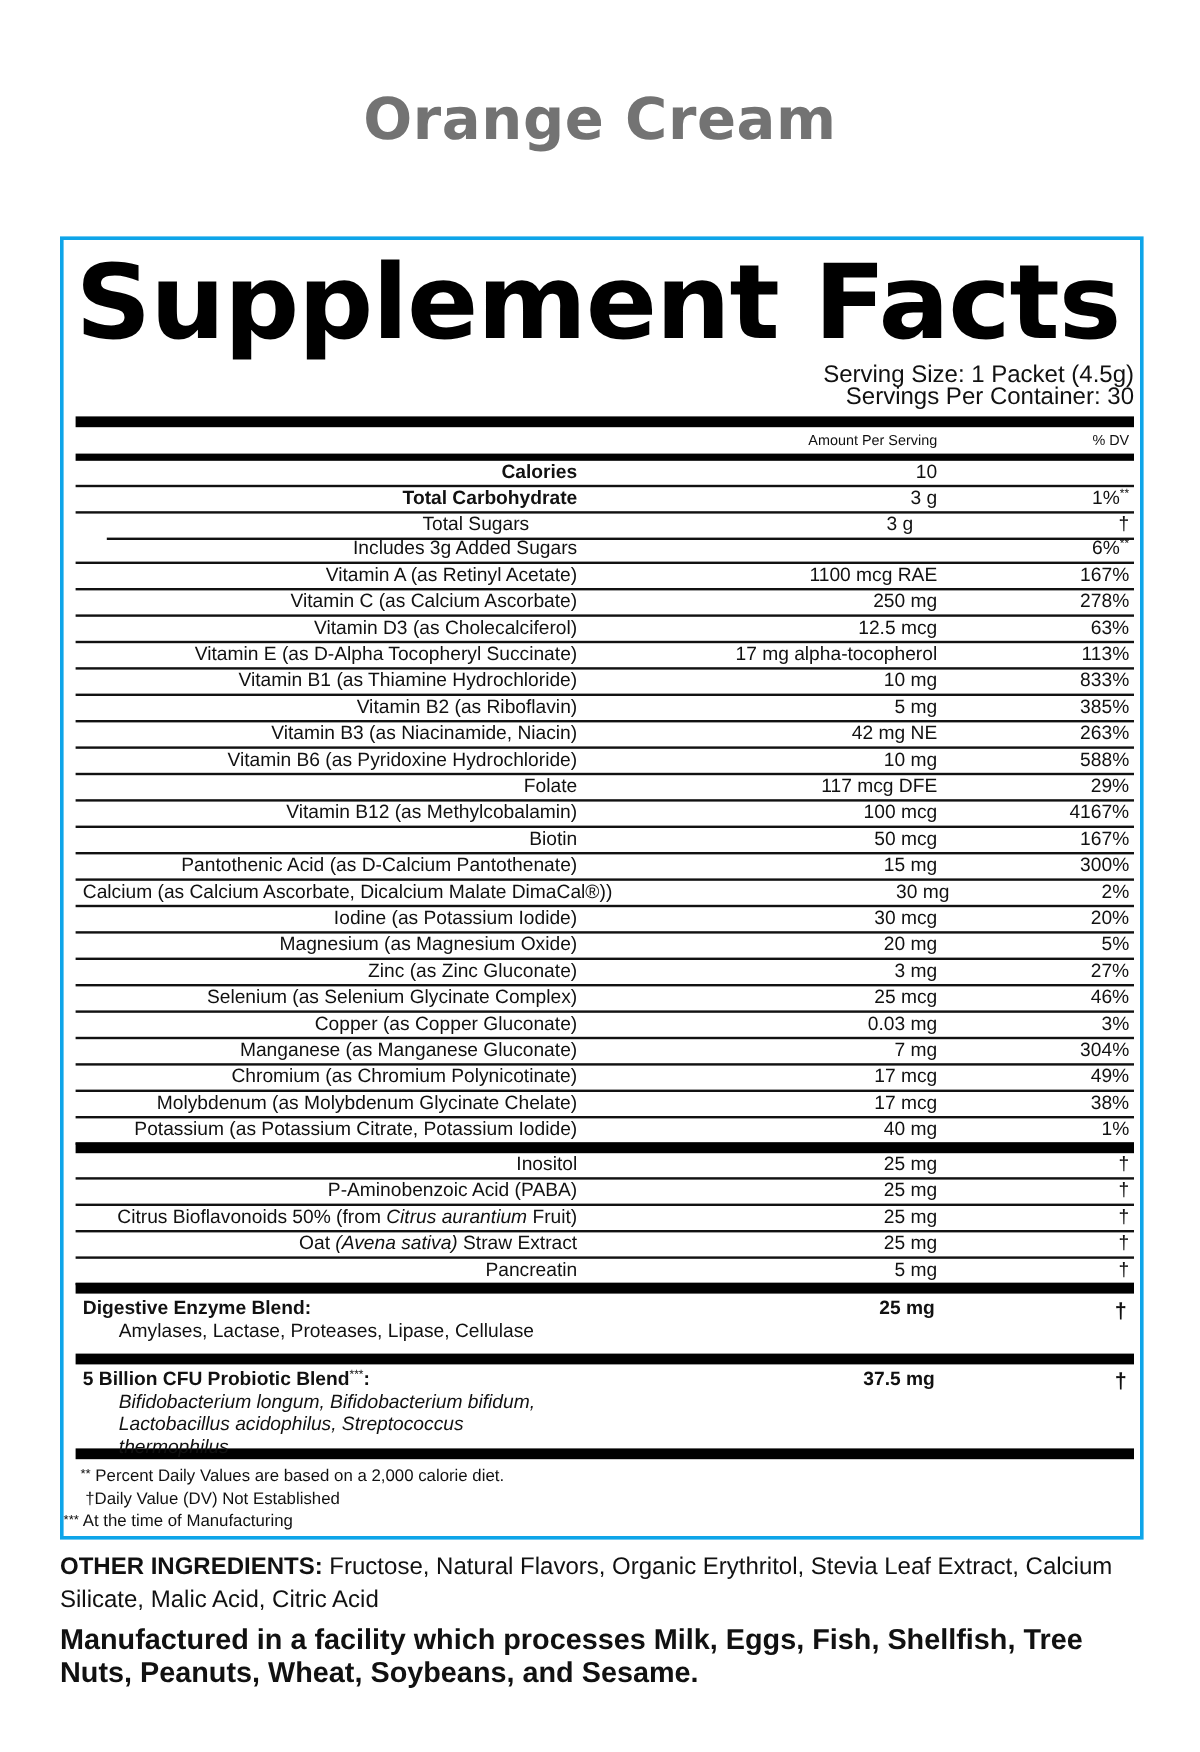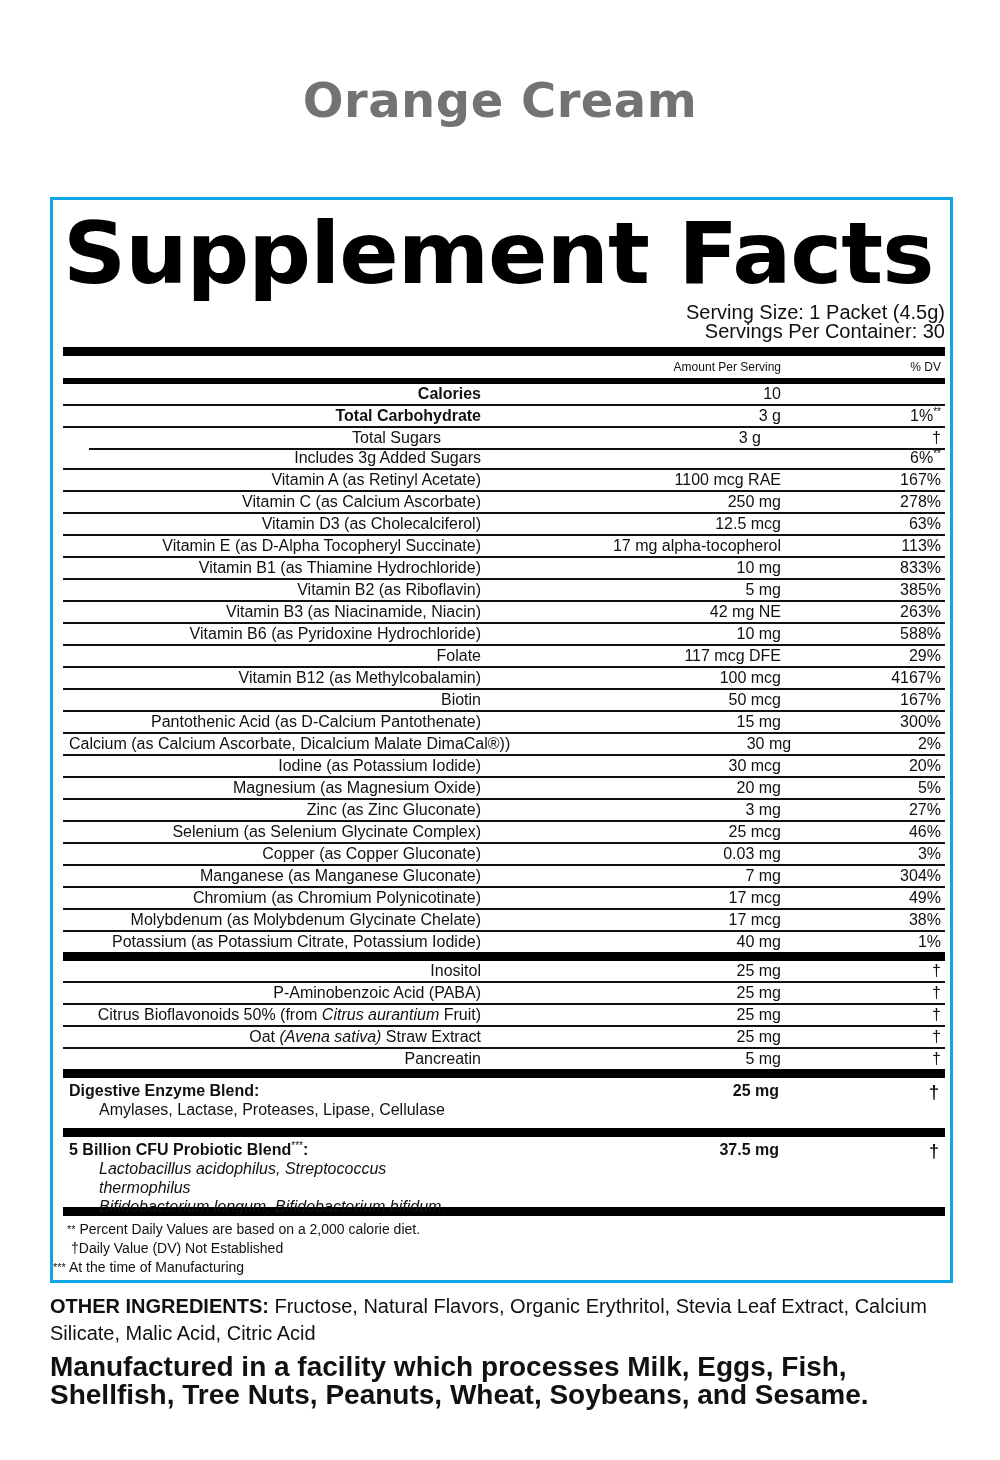--- a/index.html
+++ b/index.html
@@ -30,21 +30,21 @@
   .blend .c1 { flex:1; padding-left:6px; }
   .blend .c2 { width:300px; text-align:right; font-weight:bold; }
   .blend .c3 { width:160px; text-align:right; padding-right:6px; font-weight:bold; font-size:18px; }
   .blend .name { font-weight:bold; }
   .blend .sub { padding-left:30px; line-height:19px; }
   .blend .sub.it { font-style:italic; }
   .foot { font-size:14px; line-height:19px; padding-top:4px; padding-left:0; }
   .foot .ln { white-space:nowrap; }
   .other { position:absolute; left:50px; top:1293px; width:900px; font-size:20px; line-height:27px; }
   .other b { font-weight:bold; }
-  .allergen { position:absolute; left:50px; top:1353px; width:900px; font-size:28px; line-height:28px; font-weight:bold; }
+  .allergen { position:absolute; left:50px; top:1353px; width:900px; font-size:24px; line-height:28px; font-weight:bold; }
 </style>
 </head>
 <body>
 
 <div class="flavor">Orange Cream</div>
 
 <div class="panel">
   <div class="inner">
     <div class="sf-title">Supplement Facts</div>
     <div class="serving">Serving Size: 1 Packet (4.5g)</div>
@@ -227,22 +227,22 @@
         <div class="sub">Amylases, Lactase, Proteases, Lipase, Cellulase</div>
       </div>
       <div class="c2">25 mg</div>
       <div class="c3">†</div>
     </div>
     <div class="bar thick"></div>
 
     <div class="blend" style="height:66px;">
       <div class="c1">
         <div class="name"><span>5 Billion CFU Probiotic Blend</span><sup style="font-weight:normal;">***</sup><span>:</span></div>
+        <div class="sub it">Bifidobacterium longum, Bifidobacterium bifidum,</div>
         <div class="sub it">Lactobacillus acidophilus, Streptococcus thermophilus</div>
-        <div class="sub it">Bifidobacterium longum, Bifidobacterium bifidum,</div>
       </div>
       <div class="c2">37.5 mg</div>
       <div class="c3">†</div>
     </div>
     <div class="bar thick"></div>
 
     <div class="foot">
       <div class="ln" style="padding-left:4px;"><span style="font-size:11px;vertical-align:top;">**</span> <span>Percent Daily Values are based on a 2,000 calorie diet.</span></div>
       <div class="ln" style="padding-left:8px;"><span>†</span><span>Daily Value (DV) Not Established</span></div>
       <div class="ln" style="margin-left:-10px;"><span style="font-size:11px;vertical-align:top;">***</span> <span>At the time of Manufacturing</span></div>

